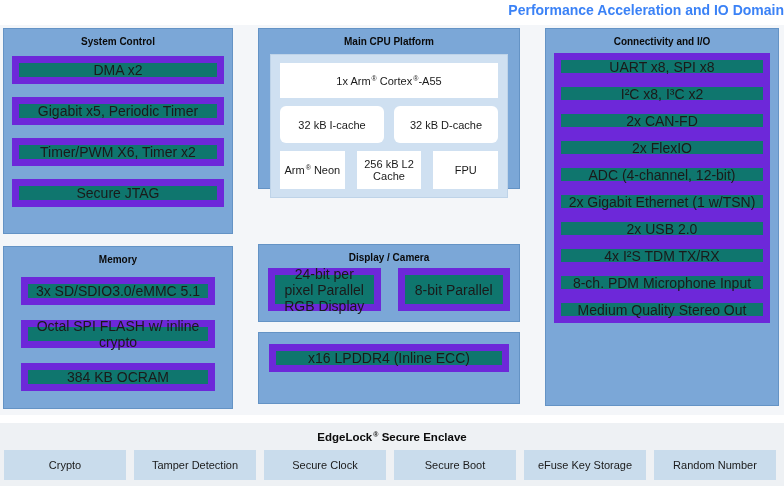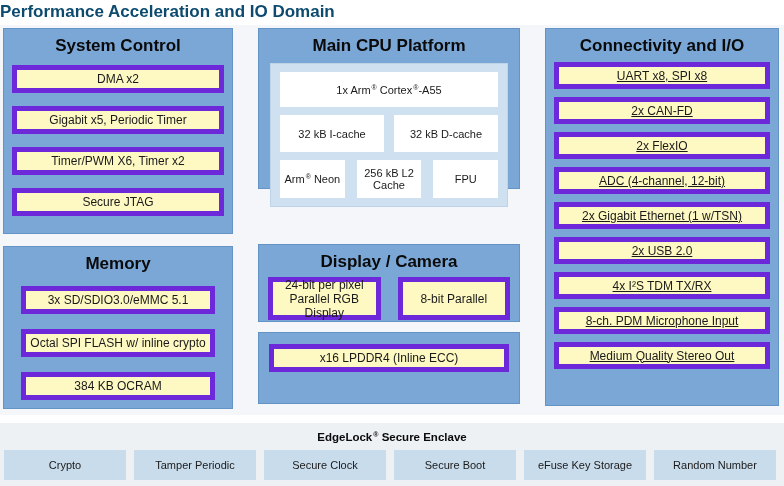--- a/index.html
+++ b/index.html
@@ -11,46 +11,46 @@
   .stage {
     position: relative;
     width: 784px;
     height: 486px;
     background: #ffffff;
     overflow: hidden;
   }
   .page-title {
     position: absolute;
     top: 2px; left: 0; width: 100%;
-    text-align: left;
-    font-size: 17px;
+    text-align: right;
+    font-size: 14px;
     font-weight: bold;
-    color: #0c4a6e;
+    color: #3b82f6;
   }
   .top-panel {
     position: absolute;
     left: 0; top: 25px; width: 784px; height: 390px;
     background: #f4f6f9;
   }
   .block {
     position: absolute;
     background: #7ba7d7;
     border: 1px solid #6493c5;
   }
   .block-header {
     text-align: center;
-    font-size: 17px;
+    font-size: 10px;
     font-weight: bold;
     padding-top: 7px;
     color: #0a0a0a;
   }
   .item {
-    background: #fef9c3;
-    border: 5px solid #6d28d9;
-    font-size: 12px;
+    background: #0f766e;
+    border: 7px solid #6d28d9;
+    font-size: 14px;
     display: flex;
     align-items: center;
     justify-content: center;
     text-align: center;
     padding: 0 4px;
   }
   .col-items { display: flex; flex-direction: column; }
 
   
   .b-sysctl { left: 3px; top: 28px; width: 230px; height: 206px; }
@@ -74,36 +74,36 @@
   .white-box {
     background: #ffffff;
     font-size: 11px;
     display: flex; align-items: center; justify-content: center;
     text-align: center;
     padding: 0 2px;
   }
   .cpu-row { display: flex; gap: 10px; }
   .cpu-row-3 { display: flex; gap: 12px; }
   .wb-cortex { height: 35px; }
-  .cpu-row .white-box { flex: 1; height: 37px; }
+  .cpu-row .white-box { flex: 1; height: 37px; border-radius: 6px; }
   .cpu-row-3 .white-box { flex: 1; height: 38px; }
   .sup { font-size: 7px; position: relative; top: -4px; margin-left: 1px; }
 
   
   .b-disp { left: 258px; top: 244px; width: 262px; height: 78px; }
   .disp-row { display: flex; gap: 17px; margin: 5px 9px 0; }
   .disp-row .item { flex: 1; height: 43px; }
 
   
   .b-dram { left: 258px; top: 332px; width: 262px; height: 72px; }
   .b-dram .item { height: 28px; margin: 11px 10px 0; }
 
   
   .b-conn { left: 545px; top: 28px; width: 234px; height: 378px; }
-  .b-conn .col-items { padding: 6px 8px 12px; gap: 8px; text-decoration: underline; }
+  .b-conn .col-items { padding: 6px 8px 12px; gap: 0; }
   .b-conn .item { height: 27px; }
 
   
   .enclave {
     position: absolute;
     left: 0; top: 423px; width: 784px; height: 63px;
     background: #eef1f4;
   }
   .enclave-title {
     text-align: center;
@@ -183,36 +183,37 @@
   </div>
 
   <div class="block b-dram">
     <div class="item">x16 LPDDR4 (Inline ECC)</div>
   </div>
 
   <div class="block b-conn">
     <div class="block-header">Connectivity and I/O</div>
     <div class="col-items">
       <div class="item">UART x8, SPI x8</div>
+      <div class="item">I²C x8, I³C x2</div>
       <div class="item">2x CAN-FD</div>
       <div class="item">2x FlexIO</div>
       <div class="item">ADC (4-channel, 12-bit)</div>
       <div class="item">2x Gigabit Ethernet (1 w/TSN)</div>
       <div class="item">2x USB 2.0</div>
       <div class="item">4x I²S TDM TX/RX</div>
       <div class="item">8-ch. PDM Microphone Input</div>
       <div class="item">Medium Quality Stereo Out</div>
     </div>
   </div>
 
   <div class="enclave">
     <div class="enclave-title"><span>EdgeLock</span><span class="sup">®</span><span> Secure Enclave</span></div>
     <div class="enclave-row">
       <div class="enclave-item">Crypto</div>
-      <div class="enclave-item">Tamper Periodic</div>
+      <div class="enclave-item">Tamper Detection</div>
       <div class="enclave-item">Secure Clock</div>
       <div class="enclave-item">Secure Boot</div>
       <div class="enclave-item">eFuse Key Storage</div>
       <div class="enclave-item">Random Number</div>
     </div>
   </div>
 
 </div>
 
 </body></html>

